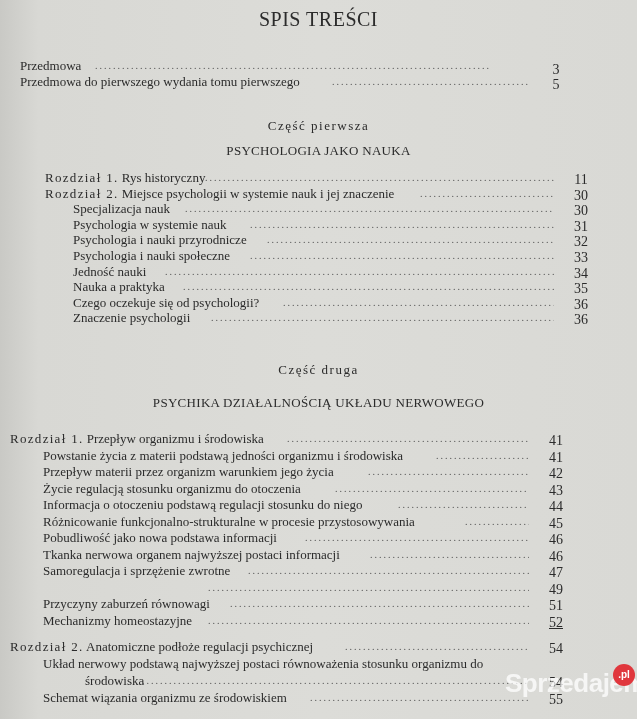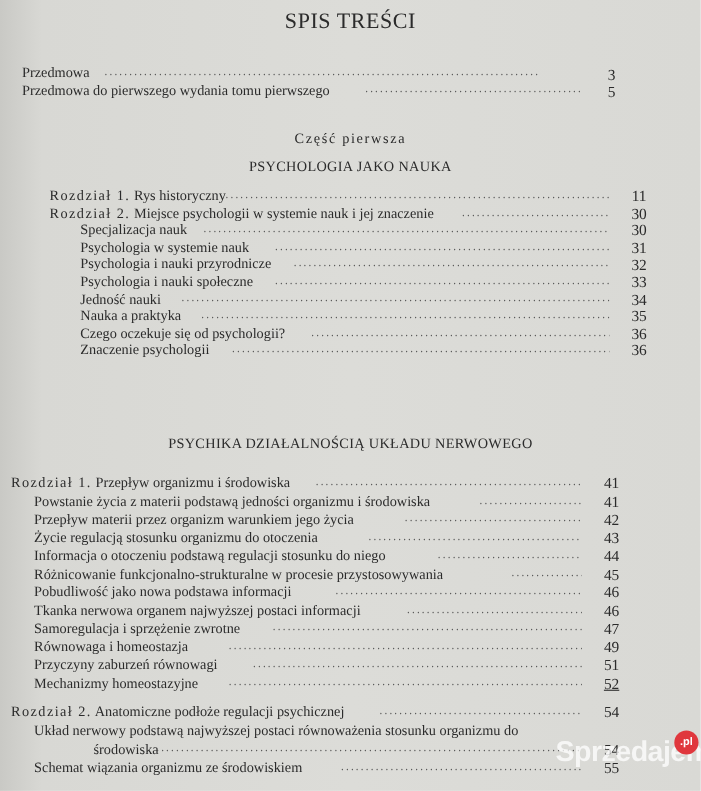--- a/index.html
+++ b/index.html
@@ -16,21 +16,21 @@
   .part-title { position:absolute; left:0; width:637px; text-align:center; font-size:13px; letter-spacing:0.3px; }
   .toc { position:absolute; left:0; width:637px; }
   .row { position:relative; height:15.6px; font-size:13px; line-height:15.6px; white-space:nowrap; }
   .row .lbl { position:absolute; background:transparent; }
   .row .dots { position:absolute; right:108px; overflow:hidden; color:#555; letter-spacing:2px; font-size:10px; }
   .row .pg { position:absolute; left:541px; width:30px; text-align:center; font-size:14px; }
   .chap-prefix { letter-spacing:1.3px; }
   .lvl0 .lbl { left:20px; }
   .lvl1 .lbl { left:48px; }
   .sec2.lvl0 .lbl { left:10px; }
-  .sec2.lvl1 .lbl { left:31px; }
+  .sec2.lvl1 .lbl { left:43px; }
   .sec2.lvl2 .lbl { left:75px;margin-left:10px; }
   .watermark { position:absolute; left:505px; top:668px; font-family:"Liberation Sans", sans-serif; font-weight:bold; font-size:26px; color:rgba(255,255,255,0.75); letter-spacing:-0.5px; }
   .wm-badge { position:absolute; left:613px; top:664px; width:22px; height:22px; border-radius:50%; background:#e0373d; color:#fff; font-family:"Liberation Sans", sans-serif; font-weight:bold; font-size:10px; text-align:center; line-height:22px; }
 </style>
 </head>
 <body>
 
 <div class="page">
   <div class="title">SPIS TREŚCI</div>
 
@@ -98,20 +98,21 @@
       <span class="dots" style="left:258px;">........................................................................................</span>
       <span class="pg" style="top:2px;">36</span>
     </div>
     <div class="row lvl1">
       <span class="lbl">Znaczenie psychologii</span>
       <span class="dots" style="left:186px;">........................................................................................</span>
       <span class="pg" style="top:2px;">36</span>
     </div>
   </div>
 
+  <div class="part-label" style="top:362px;">Część druga</div>
   <div class="part-title" style="top:395px;">PSYCHIKA DZIAŁALNOŚCIĄ UKŁADU NERWOWEGO</div>
 
   <div class="toc" style="top:431px;">
     <div class="row sec2 lvl0" style="height:16.5px;">
       <span class="lbl"><span class="chap-prefix">Rozdział 1.</span> <span>Przepływ organizmu i środowiska</span></span>
       <span class="dots" style="left:287px;">........................................................................................</span>
       <span class="pg" style="top:2px;">41</span>
     </div>
     <div class="row sec2 lvl1" style="height:16.5px;">
       <span class="lbl">Powstanie życia z materii podstawą jedności organizmu i środowiska</span>
@@ -147,21 +148,20 @@
       <span class="lbl">Tkanka nerwowa organem najwyższej postaci informacji</span>
       <span class="dots" style="left:370px;">.................................................</span>
       <span class="pg" style="top:2px;">46</span>
     </div>
     <div class="row sec2 lvl1" style="height:16.5px;">
       <span class="lbl">Samoregulacja i sprzężenie zwrotne</span>
       <span class="dots" style="left:248px;">........................................................................................</span>
       <span class="pg" style="top:2px;">47</span>
     </div>
     <div class="row sec2 lvl1" style="height:16.5px;">
-      <span class="lbl">Równowaga i homeostazja</span>
       <span class="dots" style="left:208px;">........................................................................................</span>
       <span class="pg" style="top:2px;">49</span>
     </div>
     <div class="row sec2 lvl1" style="height:16.5px;">
       <span class="lbl">Przyczyny zaburzeń równowagi</span>
       <span class="dots" style="left:230px;">........................................................................................</span>
       <span class="pg" style="top:2px;">51</span>
     </div>
     <div class="row sec2 lvl1" style="height:16.5px;">
       <span class="lbl">Mechanizmy homeostazyjne</span>

